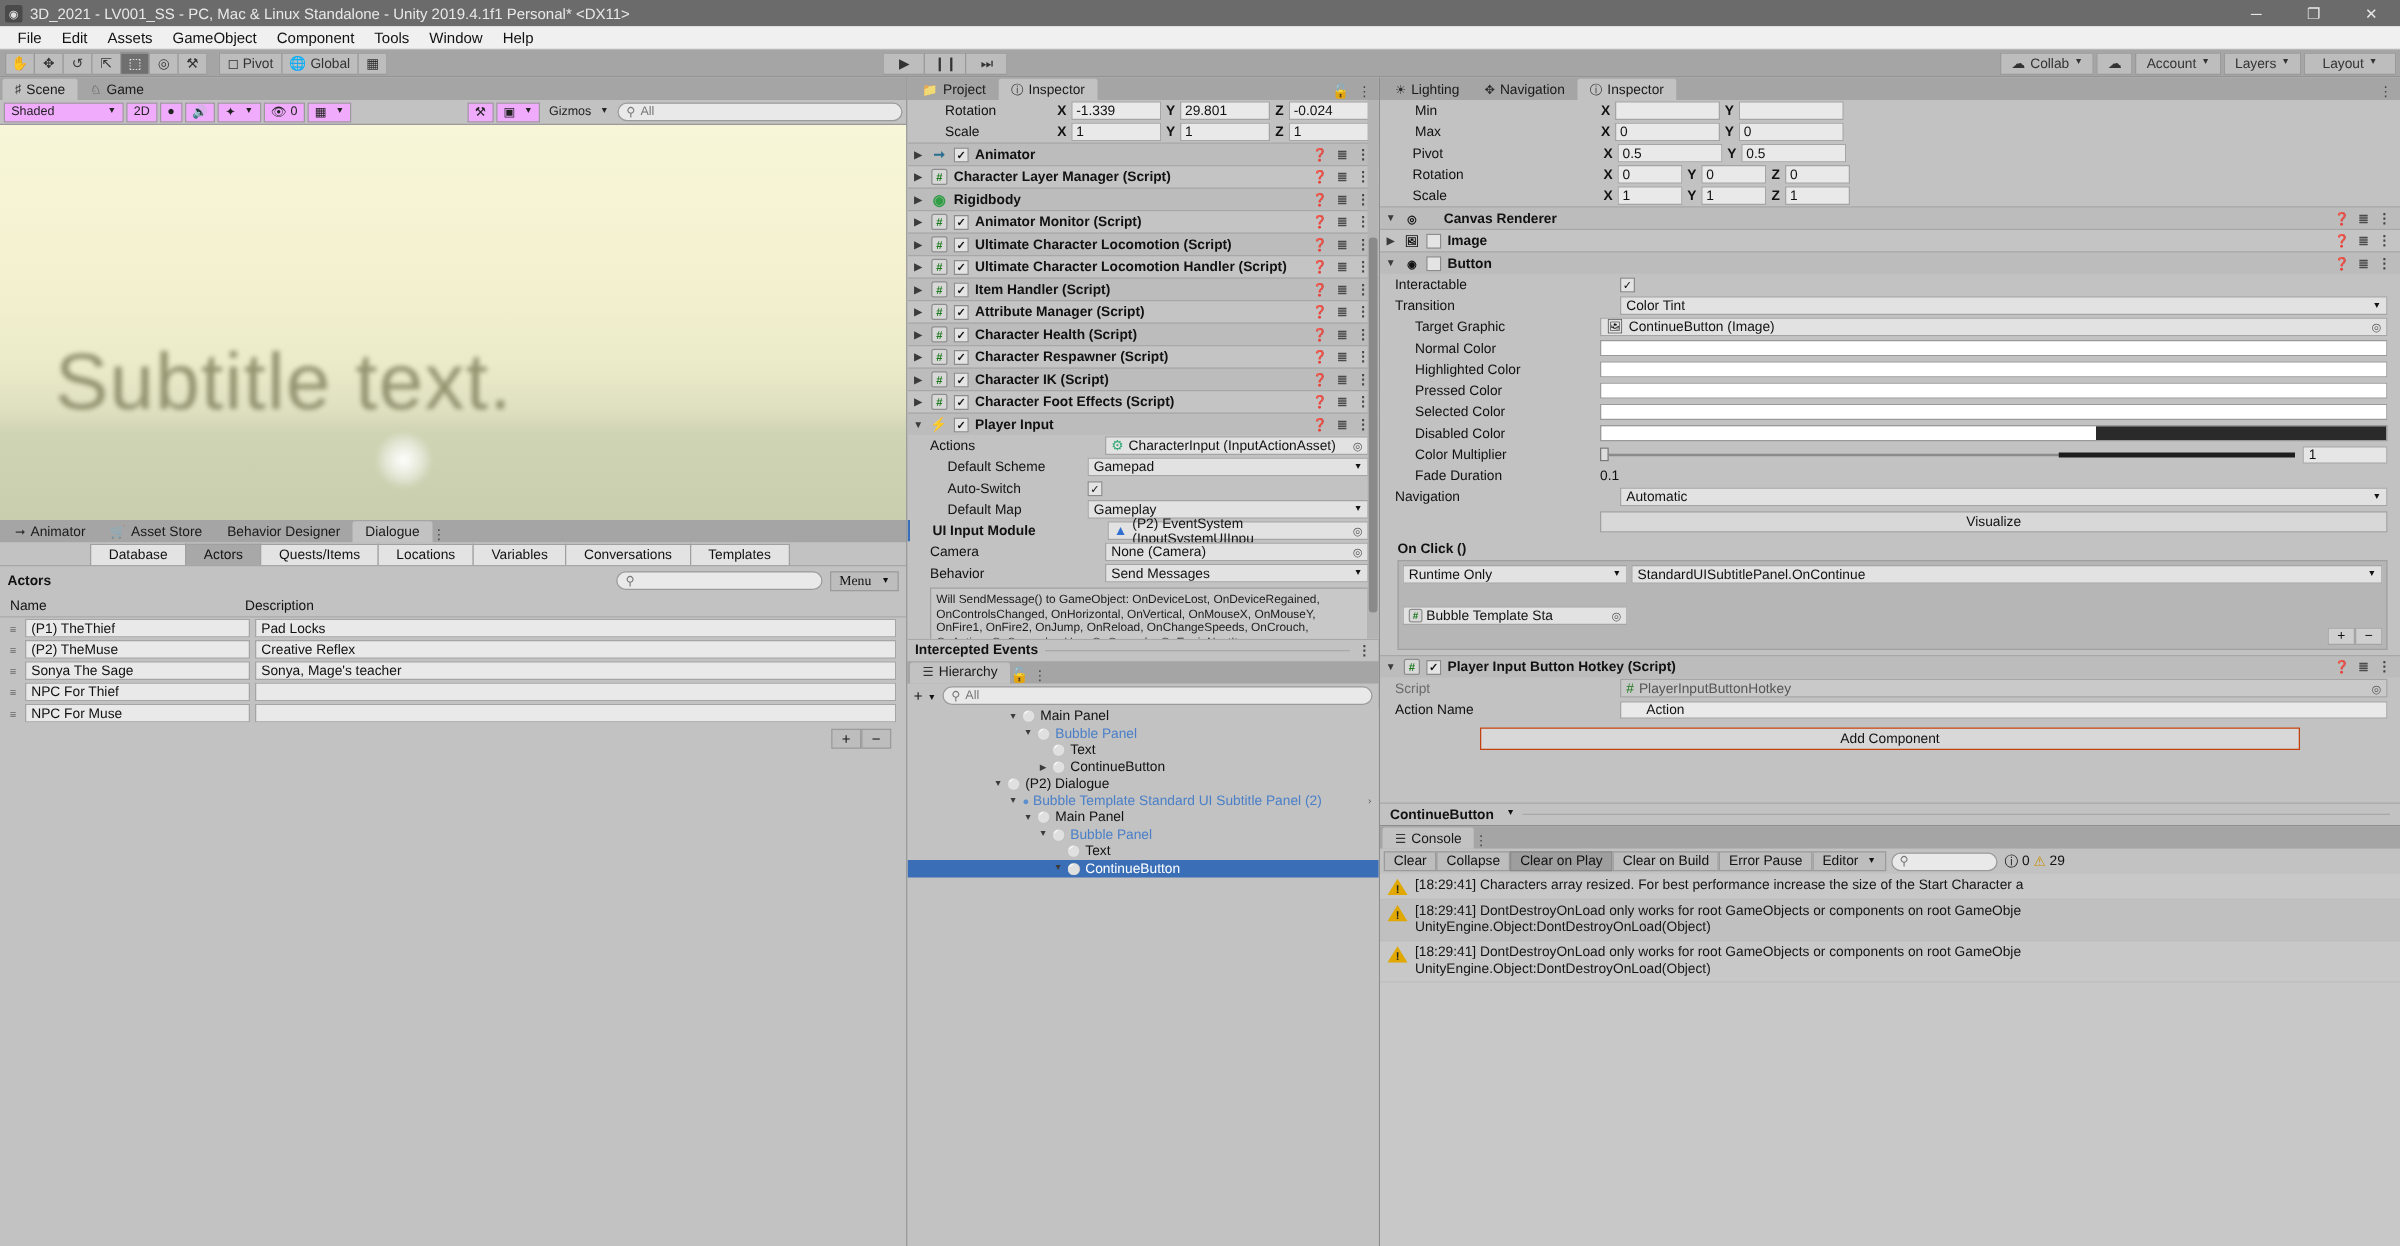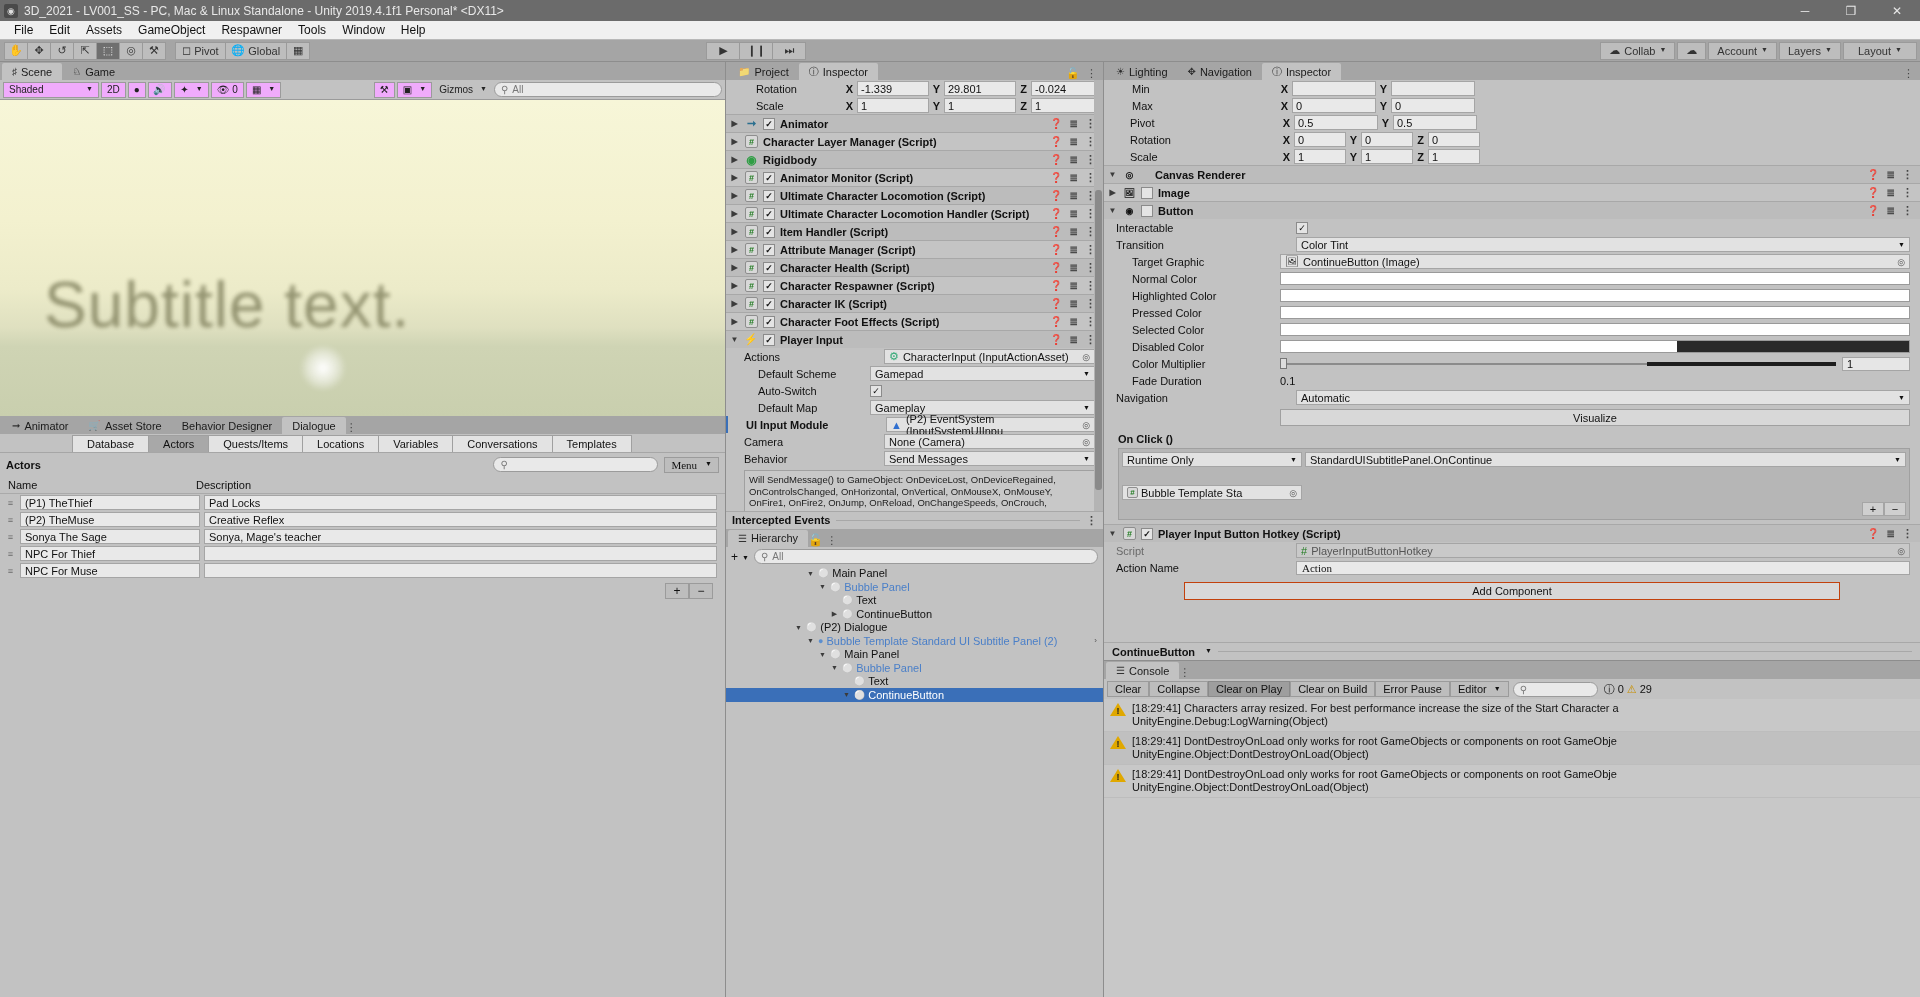--- a/index.html
+++ b/index.html
@@ -164,21 +164,21 @@
   .hrow .nm.prefab { color:#4a7fc8; }
   .hrow .chev { margin-left:auto; padding-right:6px; font-size:8px; color:#555;}
 
   
   .rPropRow { height:17px; display:flex; align-items:center; font-size:11px; padding-left:12px;}
   .rPropRow .pl { width:180px; }
   .rPropRow .pl.ind { padding-left:16px; width:164px;}
   .colorbar { flex:1; margin-right:10px; height:13px; background:#fff; border:1px solid #9a9a9a;}
   .colorbar.dark { background:linear-gradient(90deg,#ffffff 0 63%, #2a2a2a 63% 100%);}
   .numfield { flex:1; margin-right:10px;height:14px;background:#e6e6e6;border:1px solid #a5a5a5;
-              display:flex;align-items:center;padding:0 5px;font-size:11px;font-family:Liberation Serif, serif;}
+              display:flex;align-items:center;padding:0 20px;font-size:11px;}
   .sliderRow { flex:1; display:flex; align-items:center; gap:6px; margin-right:10px;}
   .slider { flex:1; height:13px; position:relative; display:flex; align-items:center;}
   .slider .track { width:100%; height:2px; background:#8b8b8b;}
   .slider .knob { position:absolute; left:0; width:7px;height:11px;background:#ddd;border:1px solid #777;}
   .slider .fill { position:absolute; right:0; width:34%; height:4px; background:#1d1d1d;}
   .sVal { width:68px;height:14px;background:#e6e6e6;border:1px solid #a5a5a5;
           display:flex;align-items:center;padding:0 4px;font-size:11px;}
   .visualizeBtn { margin:3px 10px 4px 176px; height:17px;background:#d8d8d8;border:1px solid #a0a0a0;
                   display:flex;align-items:center;justify-content:center;font-size:11px;}
   .sectionHdr { height:18px; display:flex;align-items:center;gap:6px;padding-left:14px;
@@ -241,21 +241,21 @@
       <div class="wbtn">❐</div>
       <div class="wbtn close">✕</div>
     </div>
   </div>
 
   <div class="menubar">
     <div class="mi">File</div>
     <div class="mi">Edit</div>
     <div class="mi">Assets</div>
     <div class="mi">GameObject</div>
-    <div class="mi">Respawner</div>
+    <div class="mi">Component</div>
     <div class="mi">Tools</div>
     <div class="mi">Window</div>
     <div class="mi">Help</div>
   </div>
 
   <div class="toolbar">
     <div class="tbtn">✋</div>
     <div class="tbtn">✥</div>
     <div class="tbtn">↺</div>
     <div class="tbtn">⇱</div>
@@ -1025,21 +1025,20 @@
               <span style="color:#c89000">⚠</span>
               <span>29</span>
             </div>
           </div>
         </div>
         <div class="logList">
           <div class="logRow">
             <div class="warnIcon"></div>
             <div class="logTxt">
               <div>[18:29:41] Characters array resized. For best performance increase the size of the Start Character a</div>
-              <div class="l2">UnityEngine.Debug:LogWarning(Object)</div>
             </div>
           </div>
           <div class="logRow alt">
             <div class="warnIcon"></div>
             <div class="logTxt">
               <div>[18:29:41] DontDestroyOnLoad only works for root GameObjects or components on root GameObje</div>
               <div class="l2">UnityEngine.Object:DontDestroyOnLoad(Object)</div>
             </div>
           </div>
           <div class="logRow">

